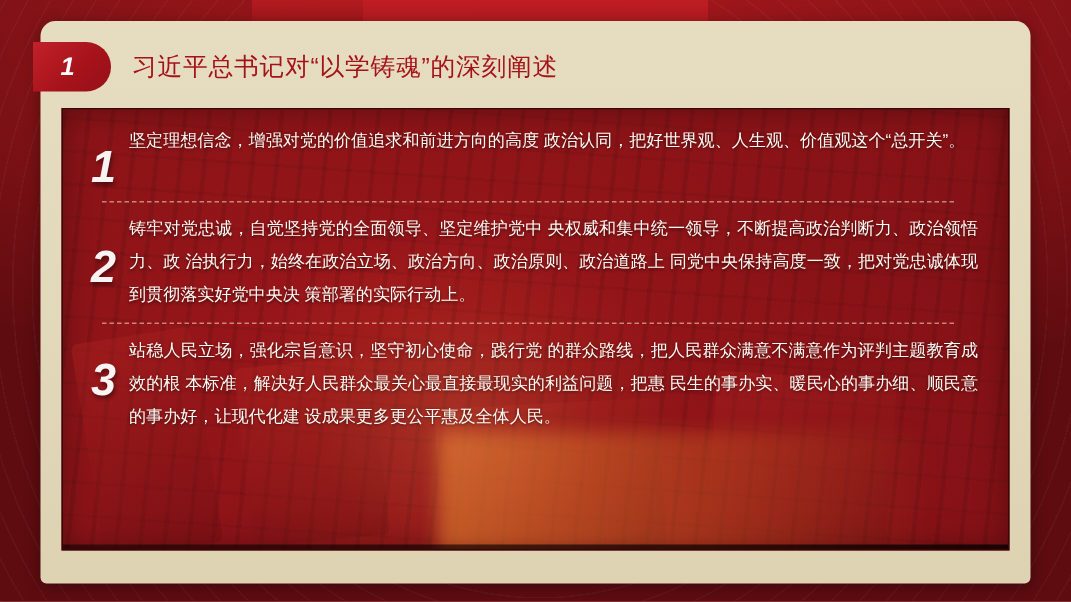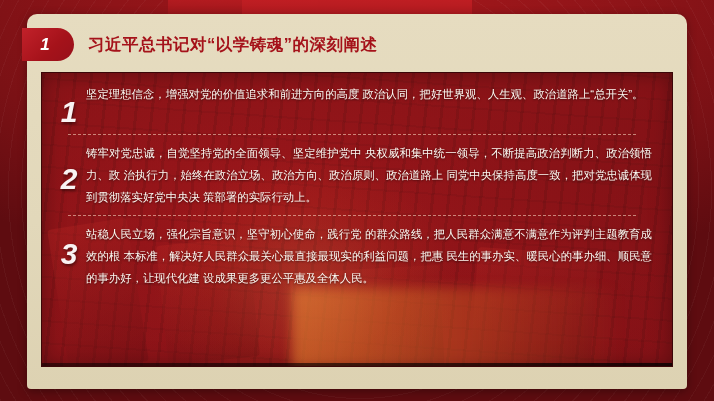--- a/index.html
+++ b/index.html
@@ -87,21 +87,21 @@
     align-items: center;
     justify-content: center;
     padding-right: 6px;
     box-sizing: border-box;
     letter-spacing: 0;
   }
   .card-title {
     margin-left: 14px;
     color: #a5121a;
     font-size: 16.5px;
-    font-weight: bold;
+    font-weight: normal;
     letter-spacing: .5px;
     white-space: nowrap;
   }
 
   
   .content-panel {
     position: absolute;
     left: 14px;
     top: 58px;
     width: 632px;
@@ -232,21 +232,21 @@
       <div class="panel-seat seat-a"></div>
       <div class="panel-seat seat-b"></div>
       <div class="panel-seat seat-c"></div>
       <div class="warm-wash"></div>
       <div class="panel-glow"></div>
 
       <div class="items">
 
         <div class="item item-1">
           <div class="item-num">1</div>
-          <div class="item-text">坚定理想信念，增强对党的价值追求和前进方向的高度 政治认同，把好世界观、人生观、政治道路上“总开关”。</div>
+          <div class="item-text">坚定理想信念，增强对党的价值追求和前进方向的高度 政治认同，把好世界观、人生观、价值观这个“总开关”。</div>
         </div>
 
         <div class="divider"></div>
 
         <div class="item item-2">
           <div class="item-num">2</div>
           <div class="item-text">铸牢对党忠诚，自觉坚持党的全面领导、坚定维护党中 央权威和集中统一领导，不断提高政治判断力、政治领悟力、政 治执行力，始终在政治立场、政治方向、政治原则、政治道路上 同党中央保持高度一致，把对党忠诚体现到贯彻落实好党中央决 策部署的实际行动上。</div>
         </div>
 
         <div class="divider"></div>

